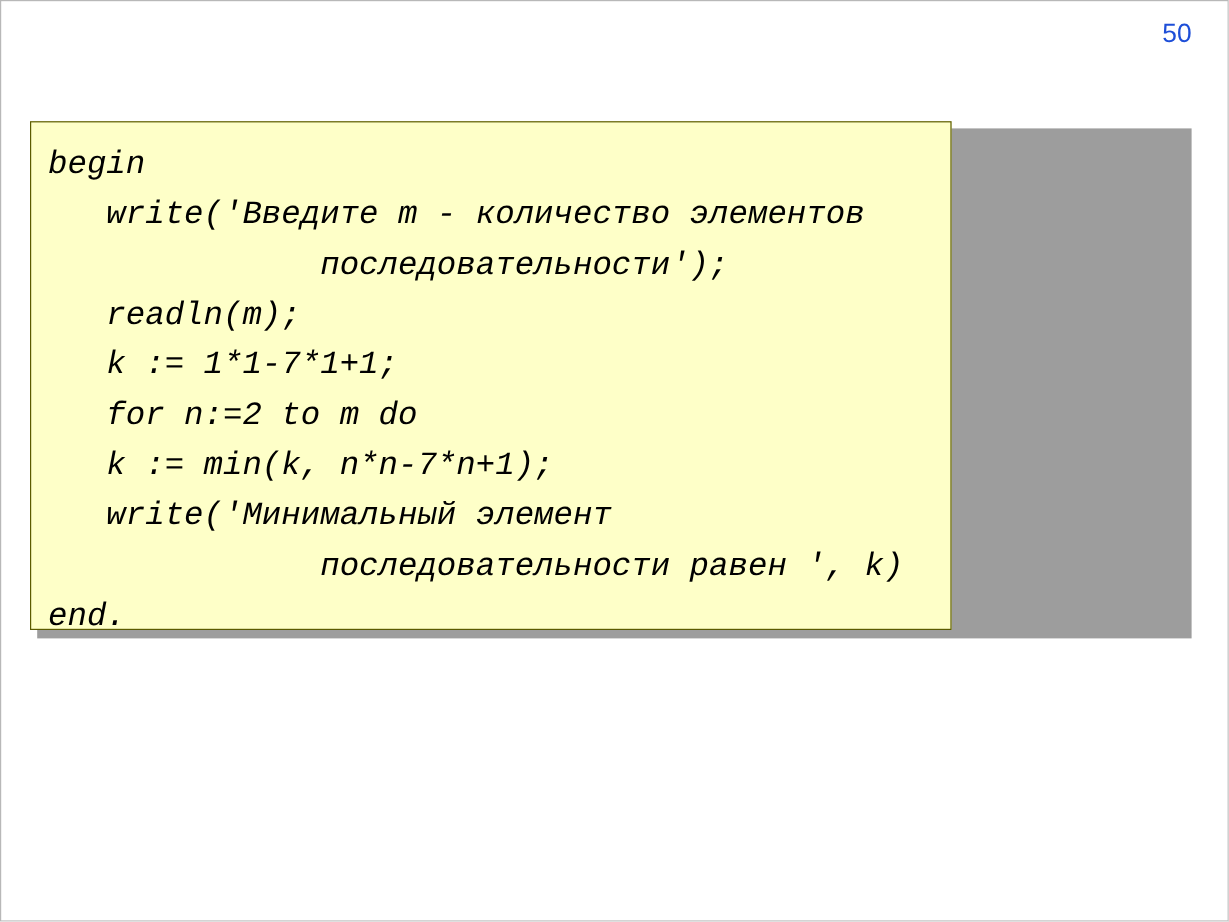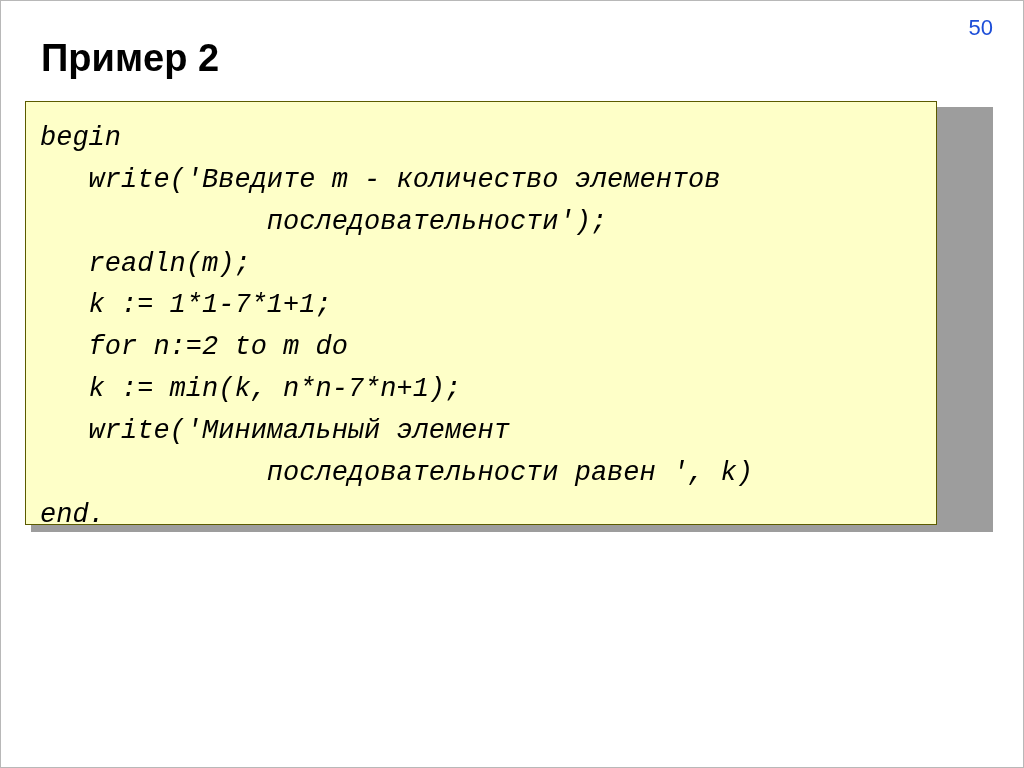--- a/index.html
+++ b/index.html
@@ -40,21 +40,21 @@
     top: 106px;
     left: 30px;
     width: 962px;
     height: 425px;
     background: #9d9d9d;
   }
   .code-box {
     position: absolute;
     top: 100px;
     left: 24px;
-    width: 912px;
+    width: 768px;
     height: 424px;
     background: #feffc8;
     border: 1px solid #5b5b00;
     box-sizing: border-box;
     padding: 16px 10px 10px 14px;
   }
   .code {
     font-family: "Courier New", Courier, monospace;
     font-style: italic;
     font-size: 27px;
@@ -72,21 +72,20 @@
     font-family: Arial, Helvetica, sans-serif;
   }
 </style>
 </head>
 <body>
 
 <div class="slide">
 
   <div class="page-number">50</div>
 
-  <div class="title">Пример 2</div>
 
   <div class="code-shadow"></div>
   <div class="code-box">
     <div class="code"><span>begin</span>
 <span>   write('Введите m - количество элементов</span>
 <span>              последовательности');</span>
 <span>   readln(m);</span>
 <span>   k := 1*1-7*1+1;</span>
 <span>   for n:=2 to m do</span>
 <span>   k := min(k, n*n-7*n+1);</span>

